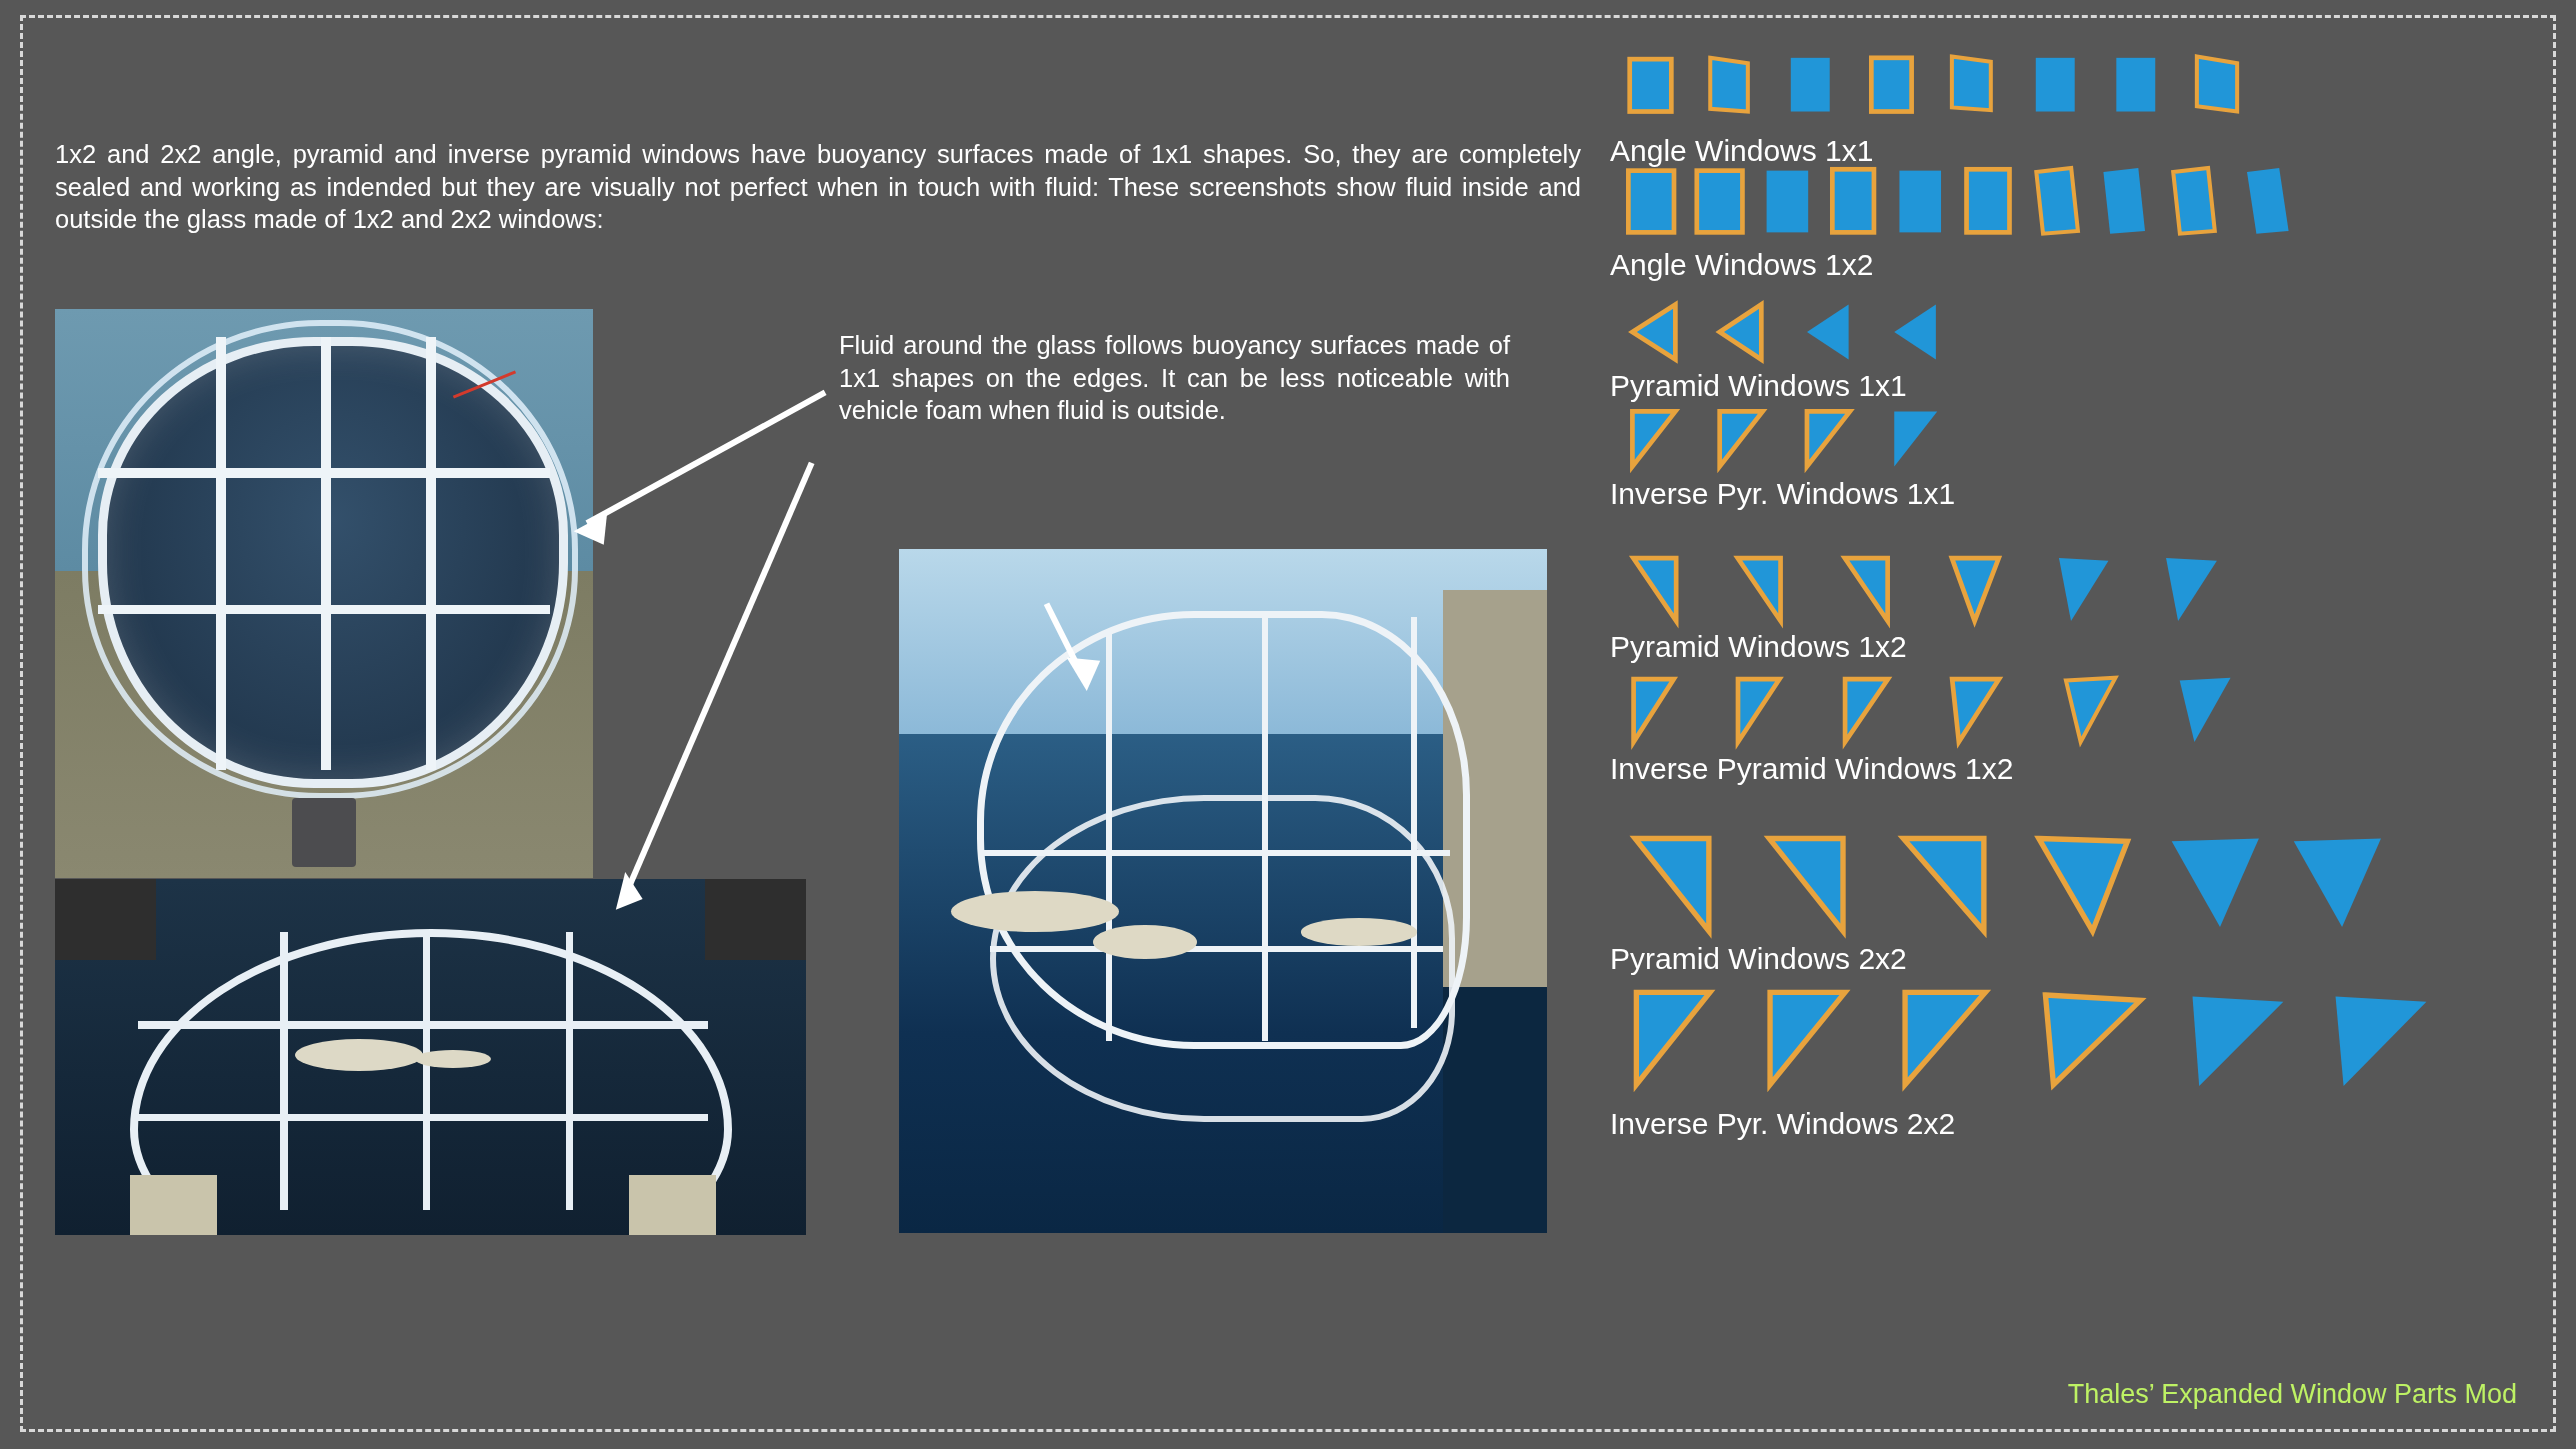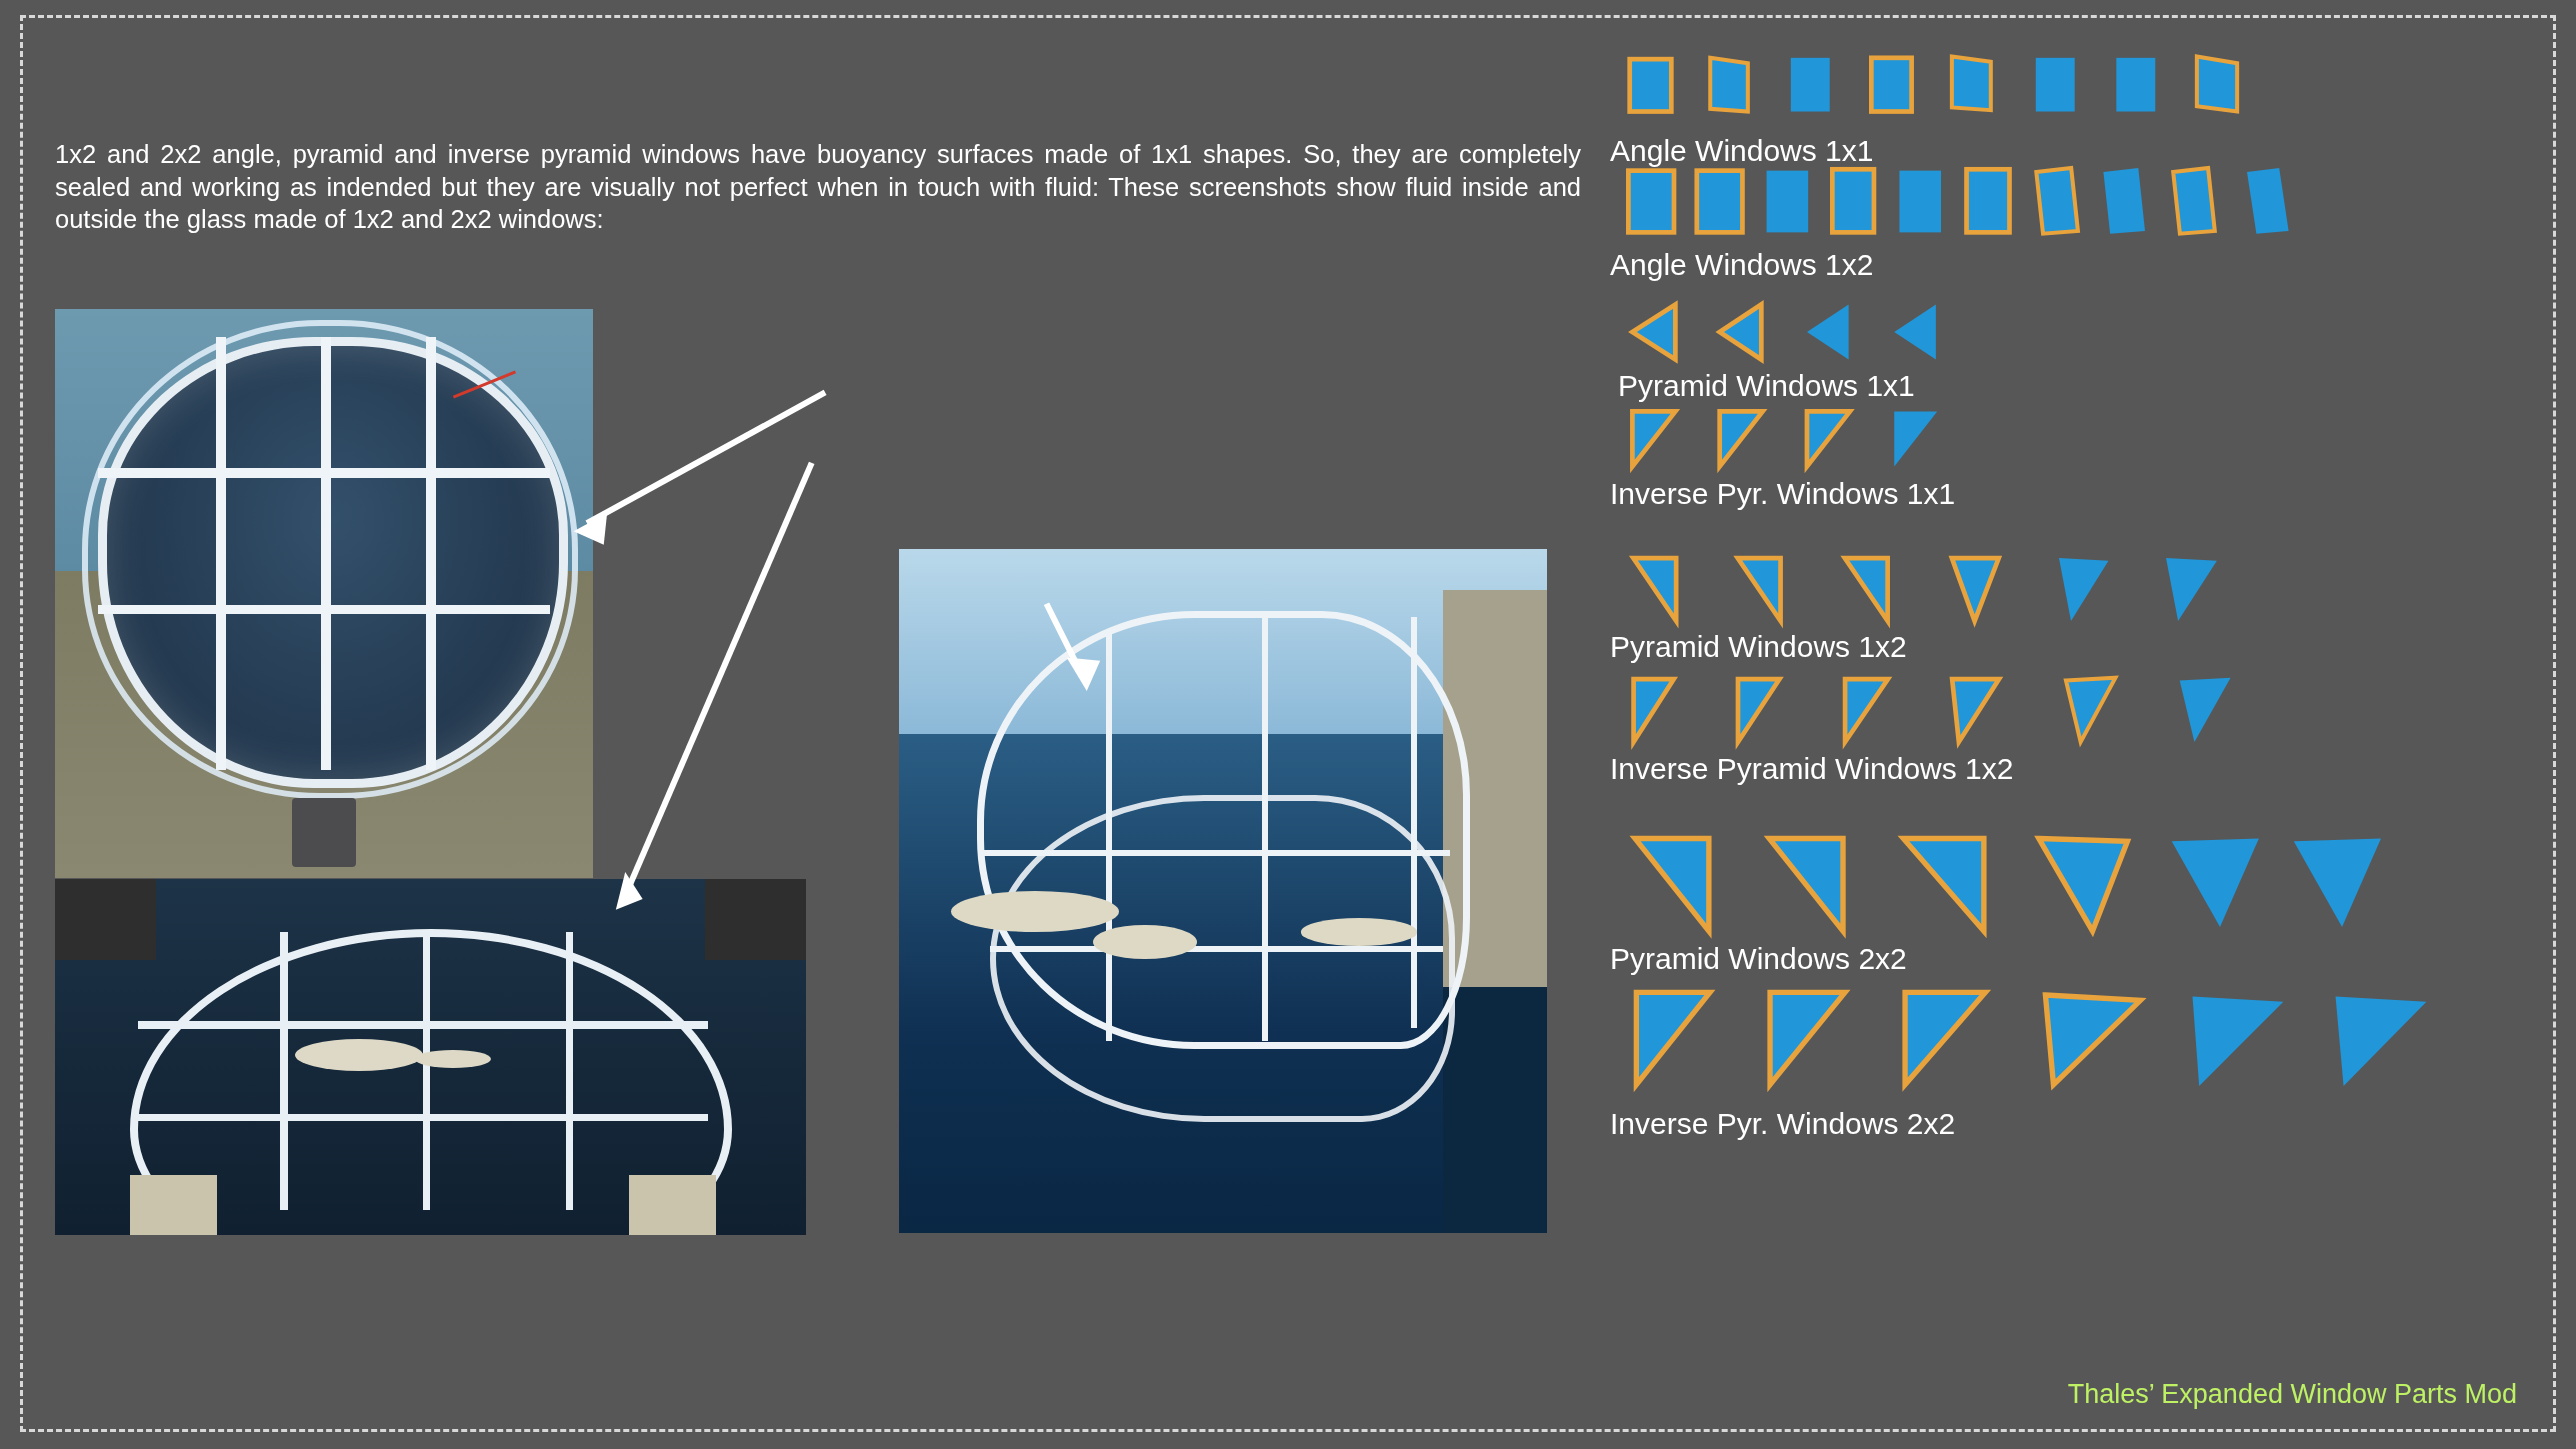--- a/index.html
+++ b/index.html
@@ -321,20 +321,21 @@
     <g stroke="#ffffff" stroke-width="9" fill="none">
       <line x1="1230" y1="585" x2="875" y2="780"></line>
       <line x1="1210" y1="690" x2="930" y2="1340"></line>
       <line x1="1560" y1="900" x2="1615" y2="1010"></line>
     </g>
     <polygon points="855,792 905,765 900,812" fill="#ffffff"></polygon>
     <polygon points="918,1356 932,1300 958,1340" fill="#ffffff"></polygon>
     <polygon points="1620,1030 1590,980 1640,985" fill="#ffffff"></polygon>
   </svg>
 
+  <div class="callout">Fluid around the glass follows buoyancy surfaces made of 1x1 shapes on the edges. It can be less noticeable with vehicle foam when fluid is outside.</div>
 
 
   <div class="right-col">
 
     <svg class="shapes-row" style="left:13.4px;top:6.7px;width:792px;height:74px;" viewBox="0 0 1180 110">
       <g>
         <rect x="10" y="18" width="62" height="78" fill="#2196d8"></rect>
           <rect x="10" y="18" width="62" height="78" fill="none" stroke="#e8a33d" stroke-width="7"></rect>
         <polygon points="130,16 186,24 186,96 130,92" fill="#2196d8"></polygon>
           <polygon points="130,16 186,24 186,96 130,92" fill="none" stroke="#e8a33d" stroke-width="6"></polygon>
@@ -376,21 +377,21 @@
     <svg class="shapes-row" style="left:13.4px;top:255px;width:470px;height:74px;" viewBox="0 0 700 110">
       <g>
         <polygon points="14,55 78,14 78,96" fill="#2196d8"></polygon>
           <polygon points="14,55 78,14 78,96" fill="none" stroke="#e8a33d" stroke-width="7"></polygon>
         <polygon points="144,55 206,14 206,96" fill="#2196d8"></polygon>
           <polygon points="144,55 206,14 206,96" fill="none" stroke="#e8a33d" stroke-width="7"></polygon>
         <polygon points="274,55 336,14 336,96" fill="#2196d8"></polygon>
         <polygon points="404,55 466,14 466,96" fill="#2196d8"></polygon>
       </g>
     </svg>
-    <div class="group-label" style="left:0px;top:329px;margin-left:8px;">Pyramid Windows 1x1</div>
+    <div class="group-label" style="left:0px;top:329px;">Pyramid Windows 1x1</div>
 
     <svg class="shapes-row" style="left:13.4px;top:362px;width:470px;height:74px;" viewBox="0 0 700 110">
       <g>
         <polygon points="14,14 78,14 14,96" fill="#2196d8"></polygon>
           <polygon points="14,14 78,14 14,96" fill="none" stroke="#e8a33d" stroke-width="7"></polygon>
         <polygon points="144,14 208,14 144,96" fill="#2196d8"></polygon>
           <polygon points="144,14 208,14 144,96" fill="none" stroke="#e8a33d" stroke-width="7"></polygon>
         <polygon points="274,14 338,14 274,96" fill="#2196d8"></polygon>
           <polygon points="274,14 338,14 274,96" fill="none" stroke="#e8a33d" stroke-width="7"></polygon>
         <polygon points="404,14 468,14 404,96" fill="#2196d8"></polygon>

